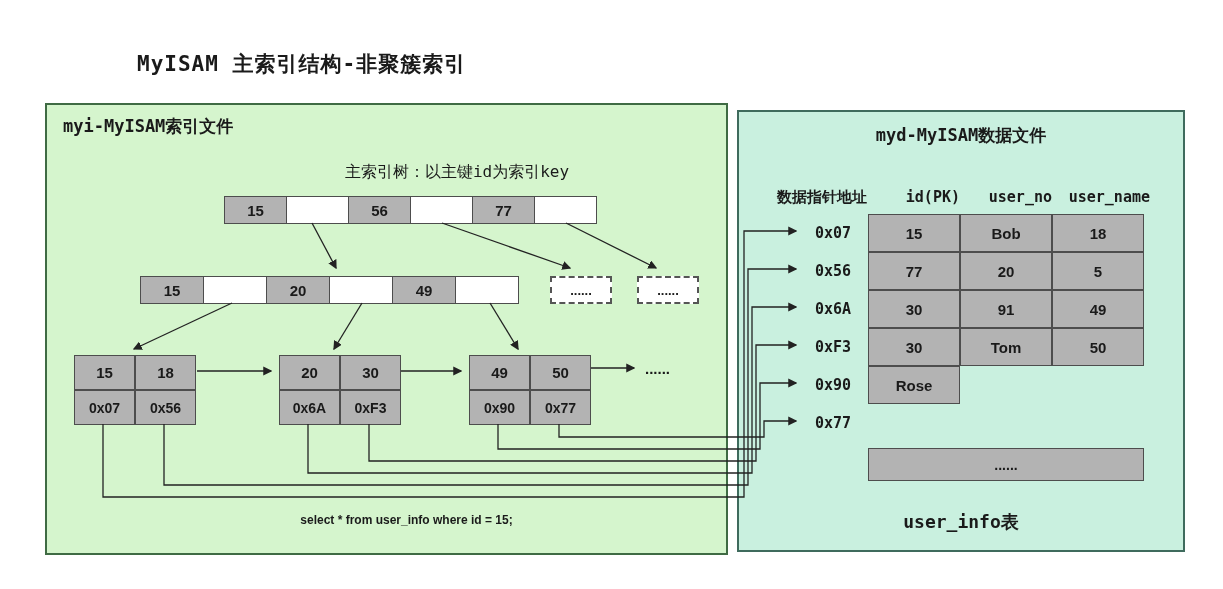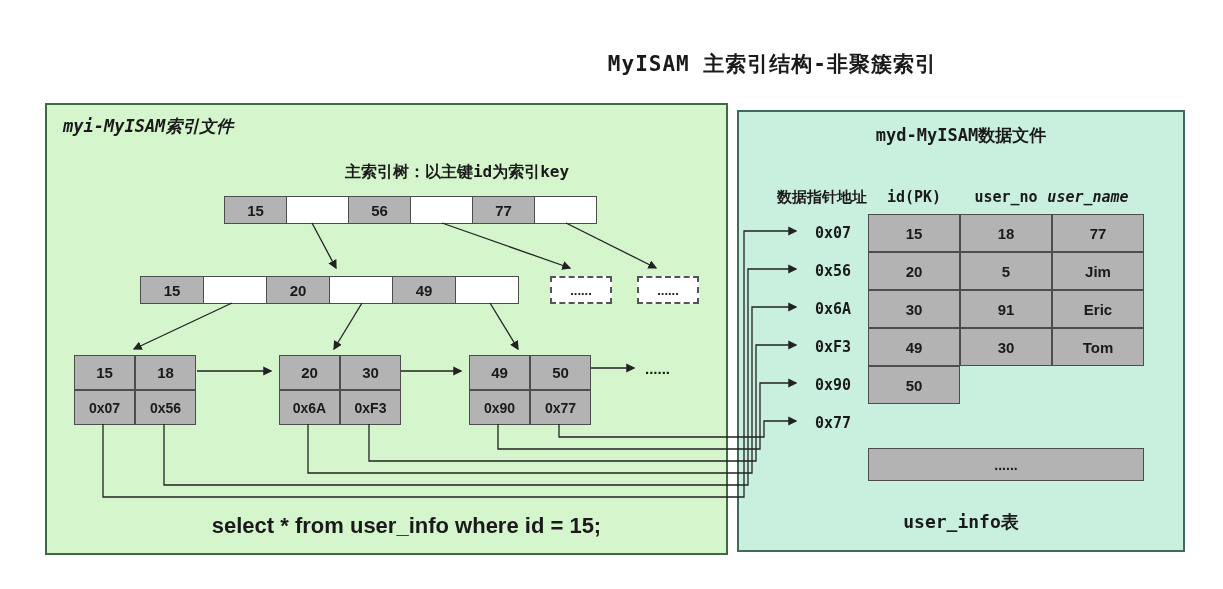--- a/index.html
+++ b/index.html
@@ -2,30 +2,30 @@
 <html><head>
 <meta charset="utf-8">
 <style>
   * { margin:0; padding:0; box-sizing:border-box; }
   html,body { background:#ffffff; }
   .canvas {
     position:relative; width:1223px; height:589px; background:#ffffff;
     font-family:"DejaVu Sans Mono","Liberation Sans",sans-serif; color:#1a1a1a; overflow:hidden;
   }
   .main-title {
-    position:absolute; left:137px; top:50px; width:800px; text-align:right;
+    position:absolute; left:137px; top:50px; width:800px; text-align:left;
     font-size:21px; font-weight:bold; letter-spacing:1px;
   }
   .panel { position:absolute; }
   .index-panel { left:45px; top:103px; width:683px; height:452px; background:#d5f5cd; border:2px solid #3f6b44; }
   .data-panel  { left:737px; top:110px; width:448px; height:442px; background:#c9f0df; border:2px solid #3f6b5d; }
   .panel-title { position:absolute; font-size:17px; font-weight:bold; }
-  .index-title { left:16px; top:10px;font-style:italic; }
+  .index-title { left:16px; top:10px; }
   .data-title  { left:0; top:12px; width:100%; text-align:center; }
-  .tree-caption { position:absolute; left:110px; top:57px; width:600px; text-align:center; font-size:16px; font-weight:bold; }
+  .tree-caption { position:absolute; left:110px; top:57px; width:600px; text-align:center; font-size:16px; font-weight:normal; }
 
   .hnode { position:absolute; display:flex; }
   .cell {
     border:1px solid #4d4d4d; display:flex; align-items:center; justify-content:center;
     font-weight:bold; font-size:15px; font-family:"Liberation Sans",sans-serif; color:#1a1a1a;
   }
   .hnode .cell { width:63px; height:28px; }
   .hnode .cell + .cell { margin-left:-1px; }
   .mid .cell { width:64px; }
   .g { background:#b3b3b3; }
@@ -38,26 +38,26 @@
   }
 
   .leaf { position:absolute; display:grid; grid-template-columns:61px 61px; grid-auto-rows:35px; }
   .leaf .cell { width:auto; height:auto; }
   .leaf .ptr { font-size:14px; }
 
   .leaf-more { position:absolute; font-weight:bold; font-size:15px; font-family:"Liberation Sans",sans-serif; }
 
   .query {
     position:absolute; left:0; top:408px; width:100%; text-align:center;
-    font-size:22px; font-weight:bold; font-family:"Liberation Sans",sans-serif;padding-left:40px;
+    font-size:12px; font-weight:bold; font-family:"Liberation Sans",sans-serif;padding-left:40px;
   }
 
   .header-label { position:absolute; top:76px; font-size:15px; font-weight:bold; }
   .ptr-header { left:38px; }
-  .col-header { width:92px; text-align:center; }
+  .col-header { width:92px; text-align:right; }
 
   .ptr-label {
     position:absolute; left:76px; height:18px; line-height:18px;
     font-size:15px; font-weight:bold; font-family:"DejaVu Sans Mono",monospace;
   }
 
   .dtable { position:absolute; left:129px; top:102px; display:grid; grid-template-columns:92px 92px 92px; grid-auto-rows:38px; }
   .dcell {
     background:#b3b3b3; border:1px solid #4d4d4d; display:flex; align-items:center; justify-content:center;
     font-weight:bold; font-size:15px; font-family:"Liberation Sans",sans-serif;
@@ -126,43 +126,43 @@
 
     <div class="query">select  * from user_info  where id = 15;</div>
   </div>
 
   <div class="panel data-panel">
     <div class="panel-title data-title">myd-MyISAM数据文件</div>
 
     <div class="header-label ptr-header">数据指针地址</div>
     <div class="header-label col-header" style="left:129px;">id(PK)</div>
     <div class="header-label col-header" style="left:221px;">user_no</div>
-    <div class="header-label col-header" style="left:303px;font-style:italic;">user_name</div>
+    <div class="header-label col-header" style="left:319px;">user_name</div>
 
     <div class="ptr-label" style="top:112px;">0x07</div>
     <div class="ptr-label" style="top:150px;">0x56</div>
     <div class="ptr-label" style="top:188px;">0x6A</div>
     <div class="ptr-label" style="top:226px;">0xF3</div>
     <div class="ptr-label" style="top:264px;">0x90</div>
     <div class="ptr-label" style="top:302px;">0x77</div>
 
     <div class="dtable">
       <div class="dcell">15</div>
+      <div class="dcell">Bob</div>
       <div class="dcell">18</div>
       <div class="dcell">77</div>
       <div class="dcell">20</div>
       <div class="dcell">5</div>
-      <div class="dcell">Jim</div>
       <div class="dcell">30</div>
       <div class="dcell">91</div>
-      <div class="dcell">Eric</div>
       <div class="dcell">49</div>
       <div class="dcell">30</div>
       <div class="dcell">Tom</div>
       <div class="dcell">50</div>
+      <div class="dcell">Rose</div>
     </div>
 
     <div class="more-row">......</div>
     <div class="table-label">user_info表</div>
   </div>
 
   <svg class="overlay" width="1223" height="589" viewBox="0 0 1223 589">
     <defs>
       <marker id="arw" viewBox="0 0 10 10" refX="8.5" refY="5" markerWidth="7" markerHeight="7" orient="auto-start-reverse">
         <path d="M0,0 L10,5 L0,10 z" fill="#222"></path>

